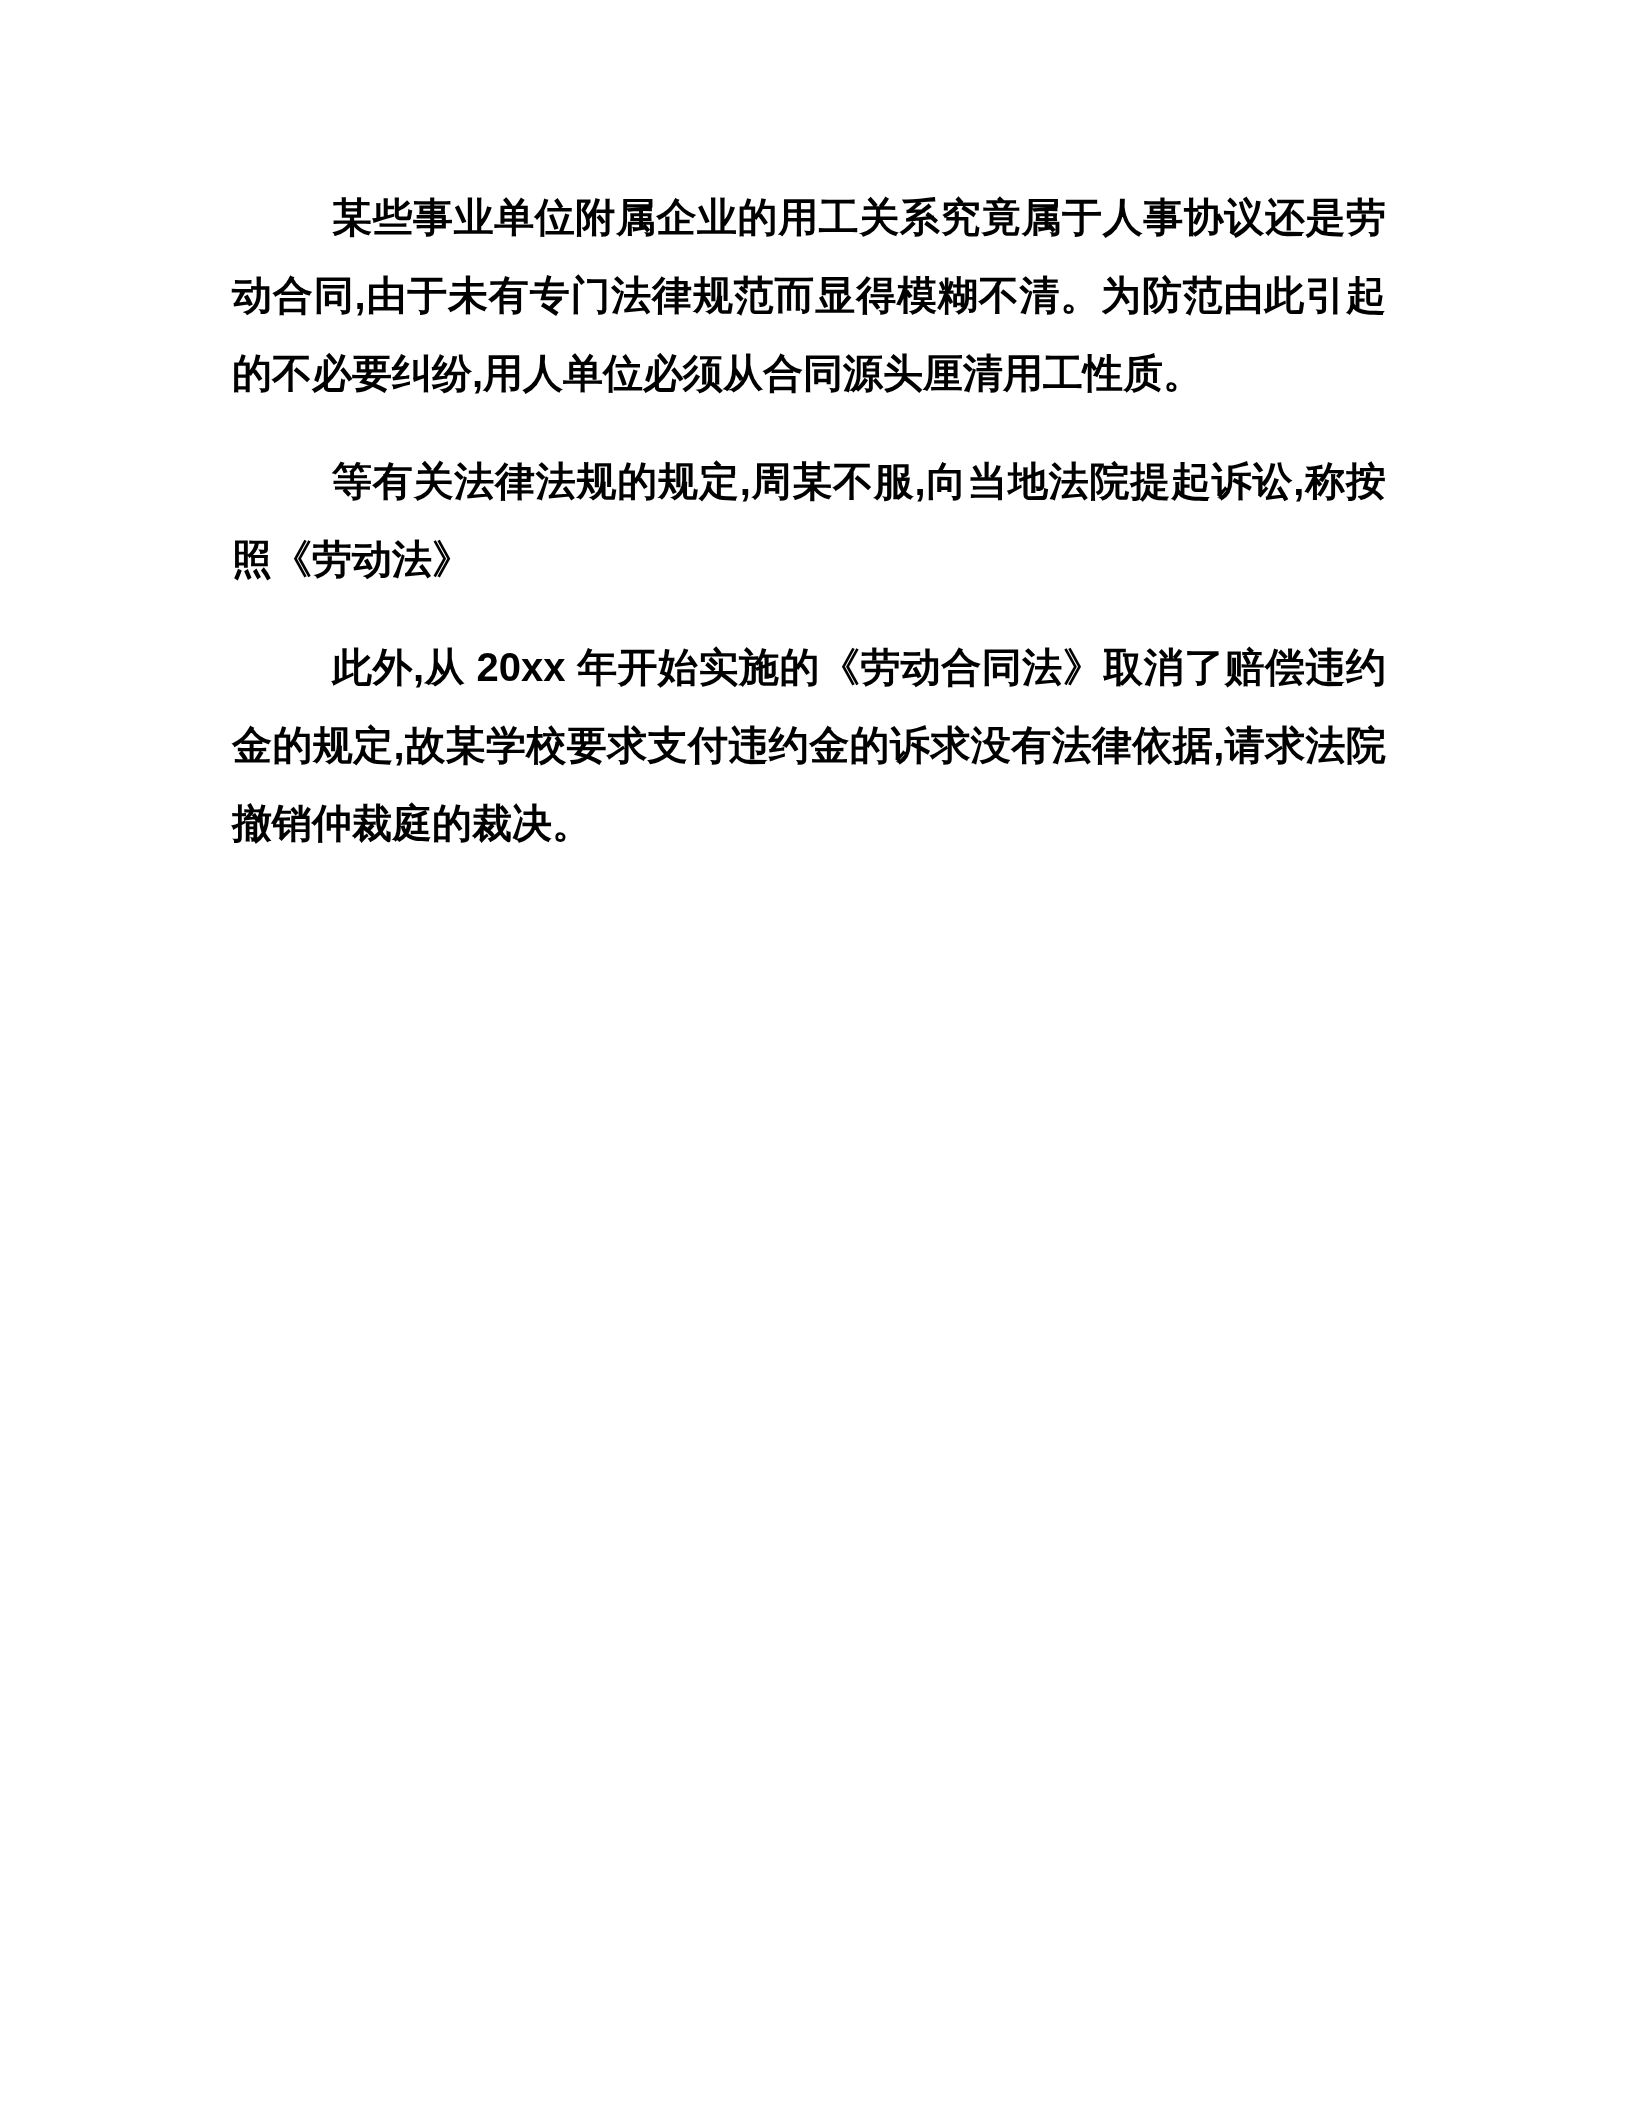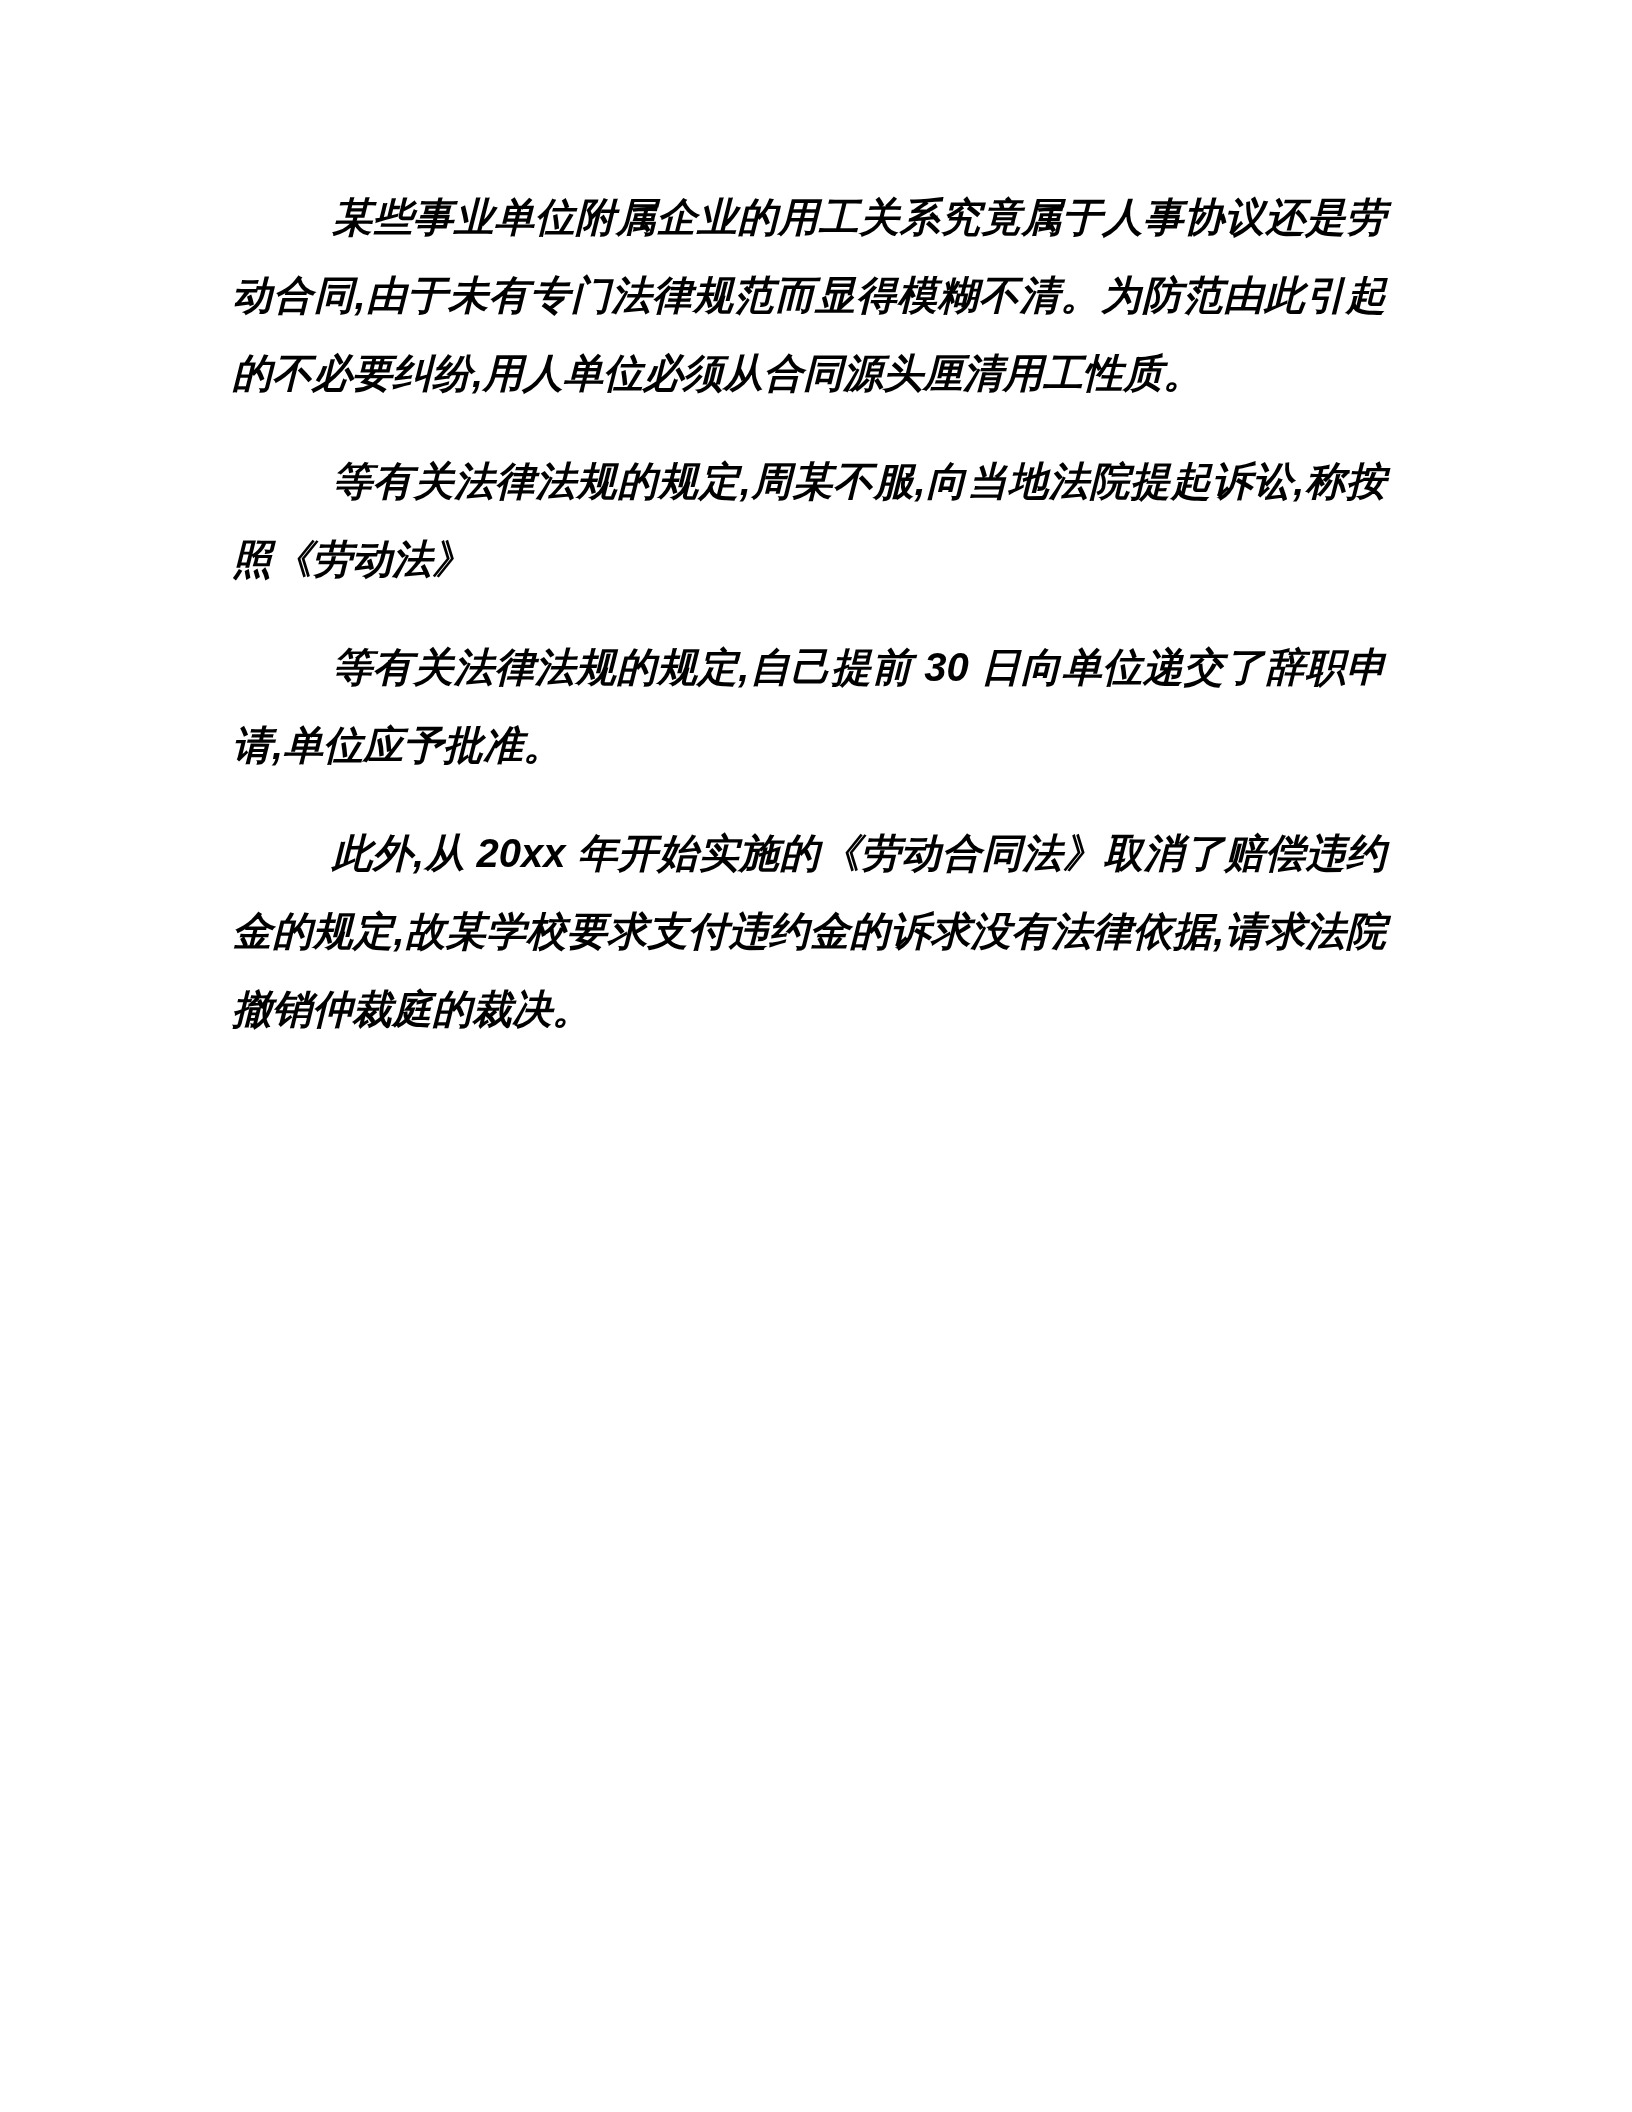--- a/index.html
+++ b/index.html
@@ -22,27 +22,25 @@
     font-weight: 700;
     color: #000000;
     font-size: 40px;
     line-height: 78px;
   }
   .page p {
     margin: 0 0 30px 0;
     text-align: justify;
     text-indent: 100px;
     word-break: break-word;
-    font-style: italic;
   }
   .page p:last-child {
     margin-bottom: 0;
   }
 </style>
 </head>
 <body>
 
 <main class="page">
   <p>某些事业单位附属企业的用工关系究竟属于人事协议还是劳动合同,由于未有专门法律规范而显得模糊不清。为防范由此引起的不必要纠纷,用人单位必须从合同源头厘清用工性质。</p>
   <p>等有关法律法规的规定,周某不服,向当地法院提起诉讼,称按照《劳动法》</p>
-  <p>等有关法律法规的规定,自己提前 30 日向单位递交了辞职申请,单位应予批准。</p>
   <p>此外,从 20xx 年开始实施的《劳动合同法》取消了赔偿违约金的规定,故某学校要求支付违约金的诉求没有法律依据,请求法院撤销仲裁庭的裁决。</p>
 </main>
 
 </body></html>

